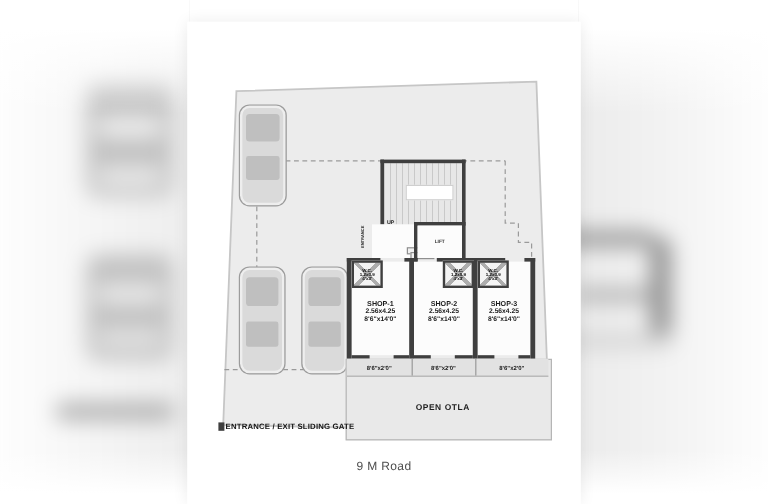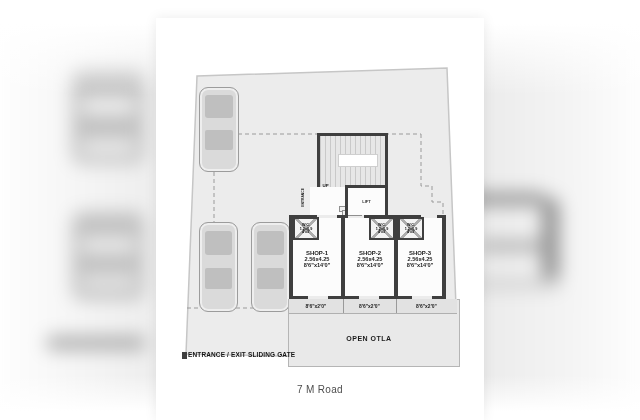--- a/index.html
+++ b/index.html
@@ -207,15 +207,15 @@
   <div class="strip-div" style="left:343px;top:299px;height:14px;"></div>
   <div class="strip-div" style="left:396px;top:299px;height:14px;"></div>
   <div class="otla-label" style="left:289px;top:302px;width:54px;">8'6"x2'0"</div>
   <div class="otla-label" style="left:343px;top:302px;width:53px;">8'6"x2'0"</div>
   <div class="otla-label" style="left:398px;top:302px;width:57px;">8'6"x2'0"</div>
   <div class="open-otla" style="left:340px;top:334px;">OPEN OTLA</div>
 
   <div class="gate-mark" style="left:182px;top:352px;width:5px;height:7px;"></div>
   <div class="gate-label" style="left:188px;top:350px;">ENTRANCE / EXIT SLIDING GATE</div>
 
-  <div class="road-label">7 M Road</div>
+  <div class="road-label">9 M Road</div>
 
 </div>
 
 </body></html>

